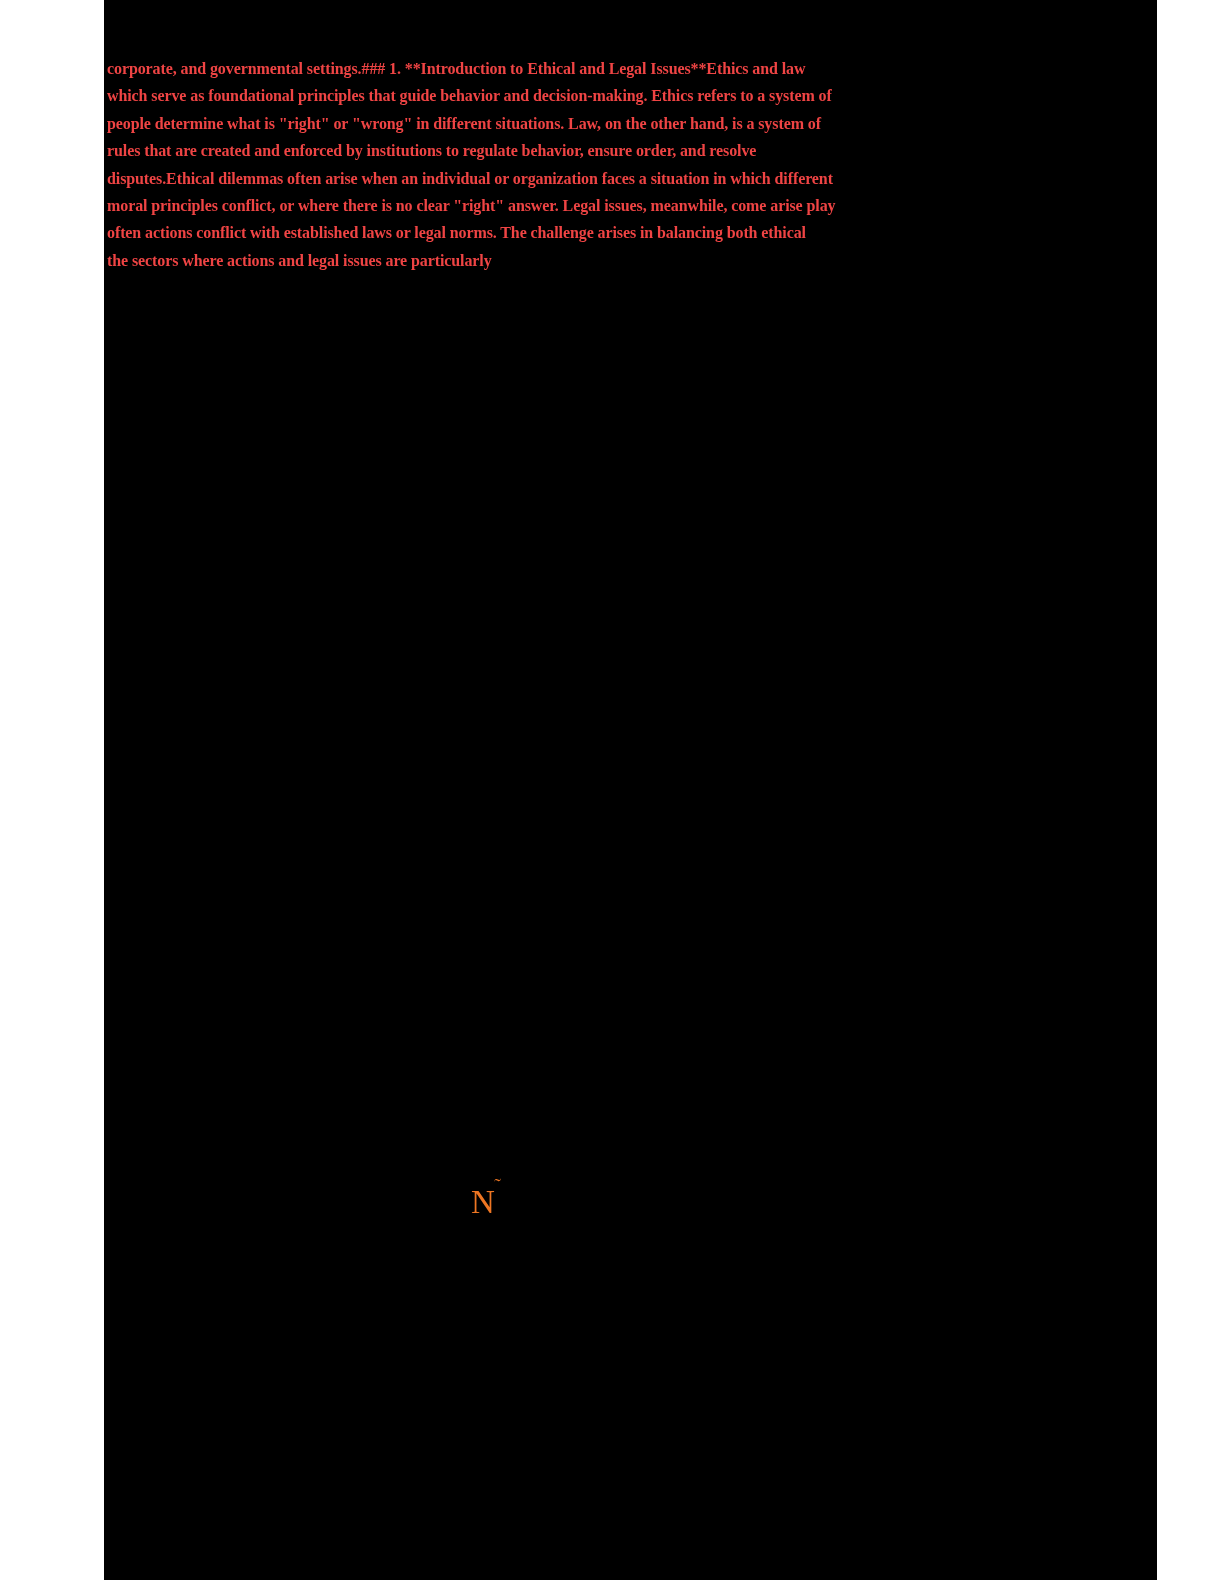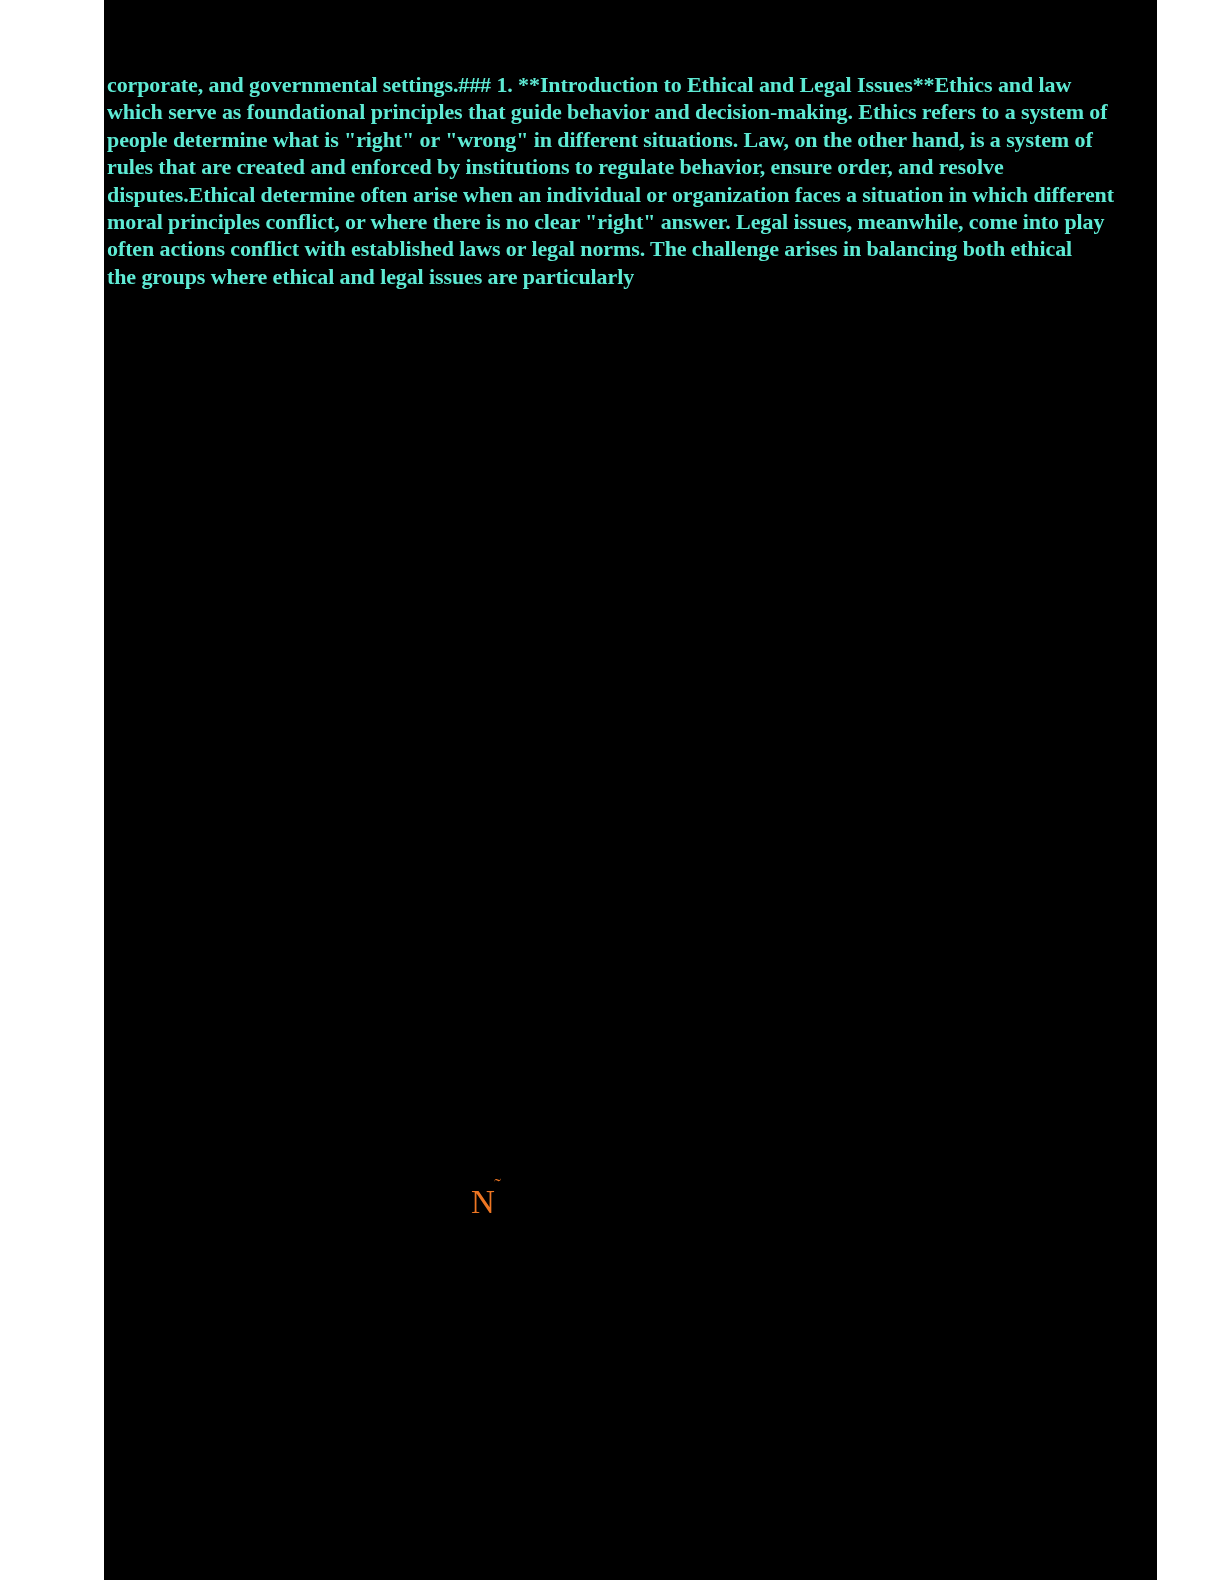--- a/index.html
+++ b/index.html
@@ -21,26 +21,25 @@
     top: 0px;
     width: 1053px;
     height: 1580px;
     background: #000000;
   }
   .text-block {
     position: absolute;
     left: 3px;
     top: 55px;
     width: 1036px;
-    color: #5eead4;
-    font-size: 22px;
+    color: #ef4444;
+    font-size: 16px;
     line-height: 27.4px;
     font-weight: bold;
     letter-spacing: -0.1px;
-    margin-top: 16px;
   }
   .line {
     white-space: nowrap;
   }
   .stray {
     position: absolute;
     left: 367px;
     top: 1186px;
     color: #ee7623;
     font-size: 33px;
@@ -61,23 +60,23 @@
 </head>
 <body>
 
 <div class="page">
   <div class="canvas">
     <div class="text-block">
       <div class="line">corporate, and governmental settings.### 1. **Introduction to Ethical and Legal Issues**Ethics and law</div>
       <div class="line">which serve as foundational principles that guide behavior and decision-making. Ethics refers to a system of</div>
       <div class="line">people determine what is "right" or "wrong" in different situations. Law, on the other hand, is a system of</div>
       <div class="line">rules that are created and enforced by institutions to regulate behavior, ensure order, and resolve</div>
-      <div class="line">disputes.Ethical determine often arise when an individual or organization faces a situation in which different</div>
-      <div class="line">moral principles conflict, or where there is no clear "right" answer. Legal issues, meanwhile, come into play</div>
+      <div class="line">disputes.Ethical dilemmas often arise when an individual or organization faces a situation in which different</div>
+      <div class="line">moral principles conflict, or where there is no clear "right" answer. Legal issues, meanwhile, come arise play</div>
       <div class="line">often actions conflict with established laws or legal norms. The challenge arises in balancing both ethical</div>
-      <div class="line">the groups where ethical and legal issues are particularly</div>
+      <div class="line">the sectors where actions and legal issues are particularly</div>
     </div>
     <div class="stray">
       <span class="stray-char">N</span>
       <span class="stray-mark">˜</span>
     </div>
   </div>
 </div>
 
 </body></html>

